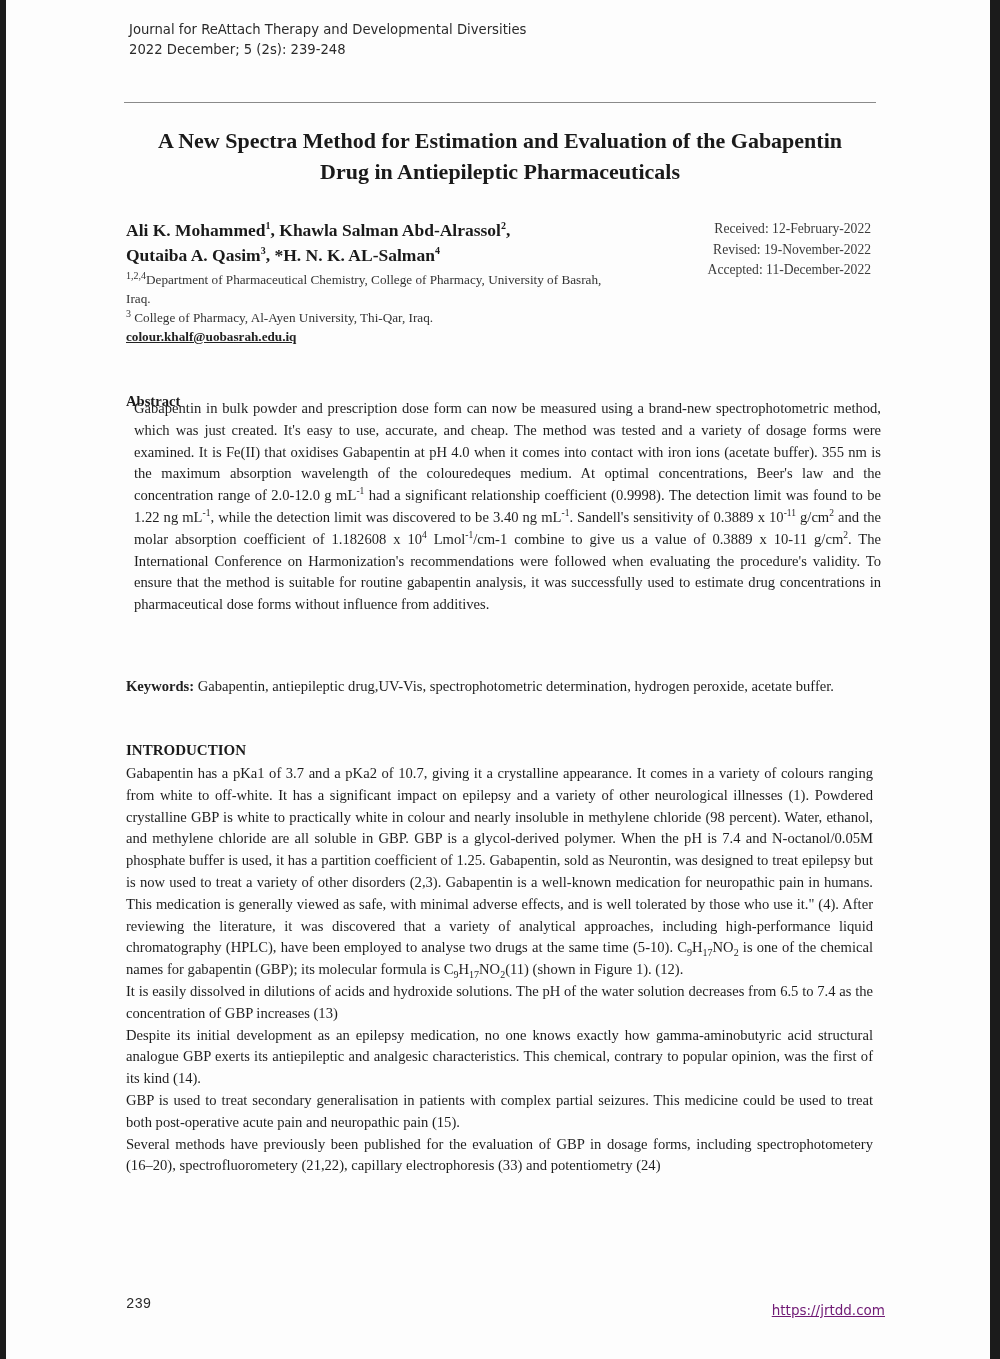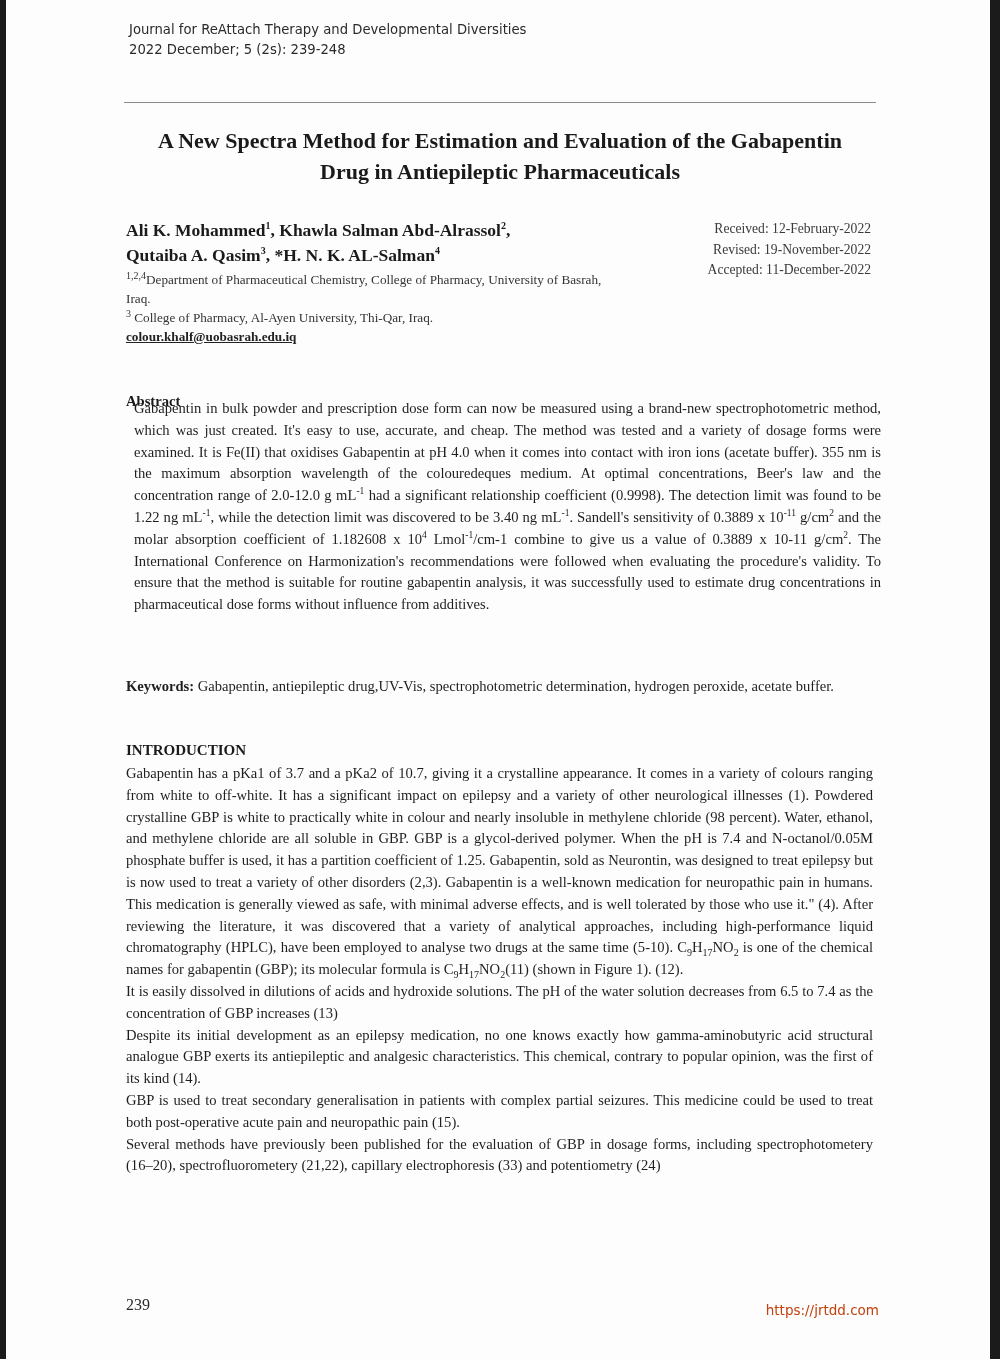--- a/index.html
+++ b/index.html
@@ -47,25 +47,25 @@
   .abstract-heading { position: absolute; left: 120px; top: 393px; font-family: "Liberation Serif", serif; font-weight: bold; font-size: 14.6px; }
   .abstract { top: 398px; margin-left: 8px; }
   .keywords { top: 676px; }
   .intro-heading { position: absolute; left: 120px; top: 742px; font-family: "Liberation Serif", serif; font-weight: bold; font-size: 15px; }
   .intro { top: 763px; }
   .intro p { margin: 0; }
   sub { font-size: 10px; line-height: 0; }
   sup { font-size: 9.5px; line-height: 0; }
   .footer-page {
     position: absolute; left: 120px; top: 1296px;
-    font-family: Liberation Serif, serif; font-size: 16px; color: #2a2a2a;
+    font-family: Liberation Mono, monospace; font-size: 14px; color: #2a2a2a;
   }
   .footer-url {
-    position: absolute; right: 111px; top: 1302px;
-    font-family: "DejaVu Sans", sans-serif; font-size: 13.5px; color: #c2410c;
+    position: absolute; right: 105px; top: 1302px;
+    font-family: "DejaVu Sans", sans-serif; font-size: 13.5px; color: #701a75; text-decoration: underline;
   }
 </style>
 </head>
 <body>
 
 <div class="page">
 
   <div class="journal-head">
     <div>Journal for ReAttach Therapy and Developmental Diversities</div>
     <div>2022 December; 5 (2s): 239-248</div>

